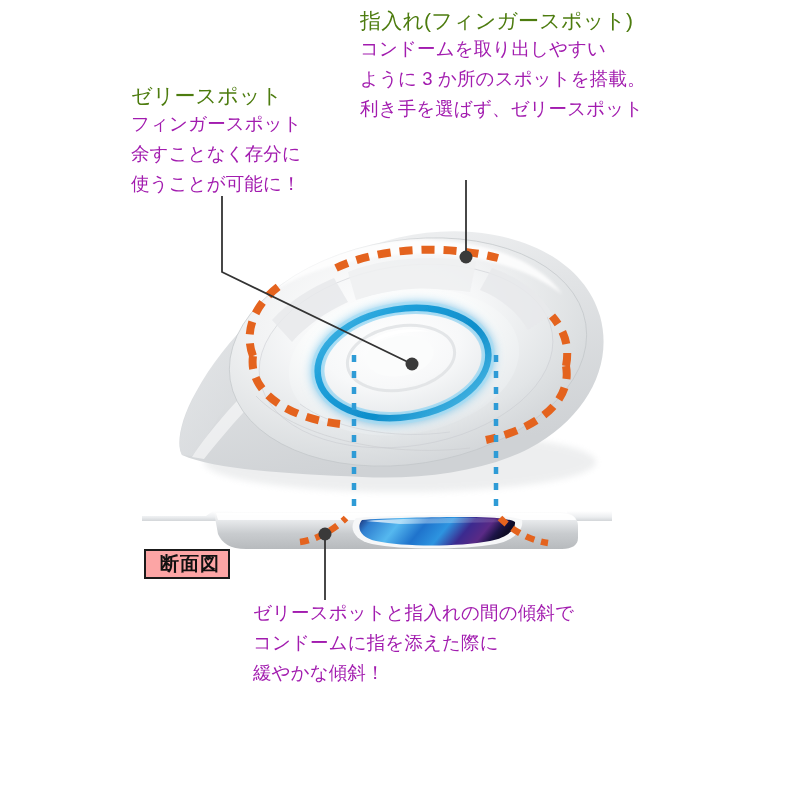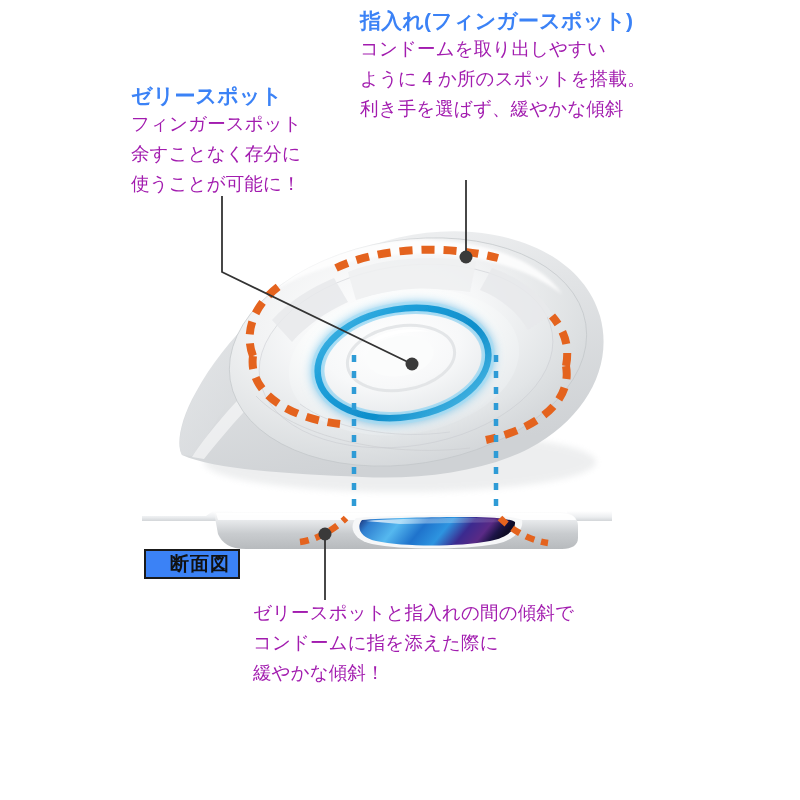--- a/index.html
+++ b/index.html
@@ -18,51 +18,51 @@
     background: #ffffff;
     overflow: hidden;
   }
 
   
   .callout {
     position: absolute;
     color: #1a1a1a;
   }
   .callout-title {
-    font-weight: bold;
+    font-weight: normal;
     font-size: 21px;
     line-height: 1.25;
     letter-spacing: 0.2px;
     white-space: nowrap;
-    color: #3b82f6;
+    color: #4d7c0f;
   }
   .callout-body {
     font-size: 18.5px;
     line-height: 1.62;
     letter-spacing: 0.1px;
     color: #a21caf;
   }
   .callout-body div { white-space: nowrap; }
 
   #callout-jelly      { left: 131px; top: 83px;  }
   #callout-finger     { left: 360px; top: 8px;   }
   #callout-slope      { left: 253px; top: 598px; }
 
   
   #section-label {
     position: absolute;
     left: 144px;
     top: 549px;
     border: 2px solid #1a1a1a;
-    padding: 3px 8px 4px 24px;
+    padding: 3px 8px 4px 14px;
     font-size: 19px;
     font-weight: bold;
     line-height: 1;
     color: #111111;
-    background: #3b82f6;
+    background: #fca5a5;
     letter-spacing: 1px;
   }
 
   
   #artwork {
     position: absolute;
     left: 0; top: 0;
     width: 800px;
     height: 800px;
   }
@@ -275,22 +275,22 @@
       <div>フィンガースポット</div>
       <div>余すことなく存分に</div>
       <div>使うことが可能に！</div>
     </div>
   </div>
 
   <div class="callout" id="callout-finger">
     <div class="callout-title">指入れ(フィンガースポット)</div>
     <div class="callout-body">
       <div>コンドームを取り出しやすい</div>
-      <div>ように 4 か所のスポットを搭載。</div>
-      <div>利き手を選ばず、緩やかな傾斜</div>
+      <div>ように 3 か所のスポットを搭載。</div>
+      <div>利き手を選ばず、ゼリースポット</div>
     </div>
   </div>
 
   <div class="callout" id="callout-slope">
     <div class="callout-body">
       <div>ゼリースポットと指入れの間の傾斜で</div>
       <div>コンドームに指を添えた際に</div>
       <div>緩やかな傾斜！</div>
     </div>
   </div>

